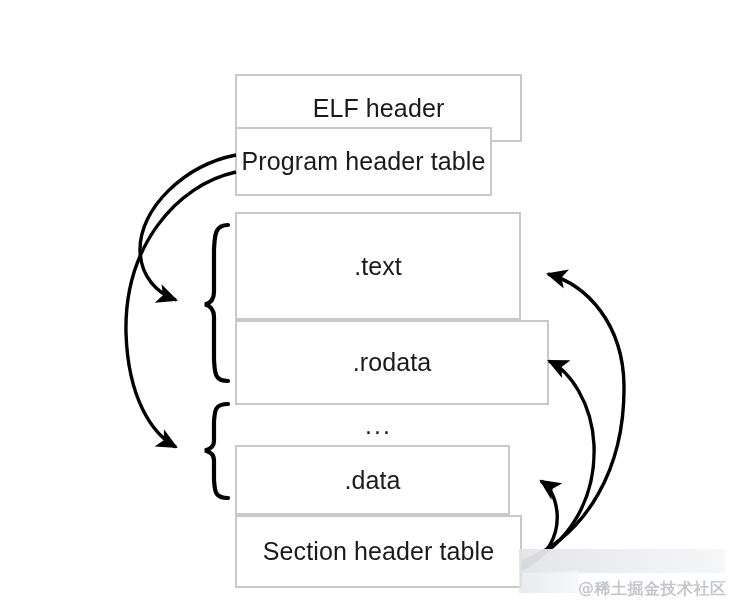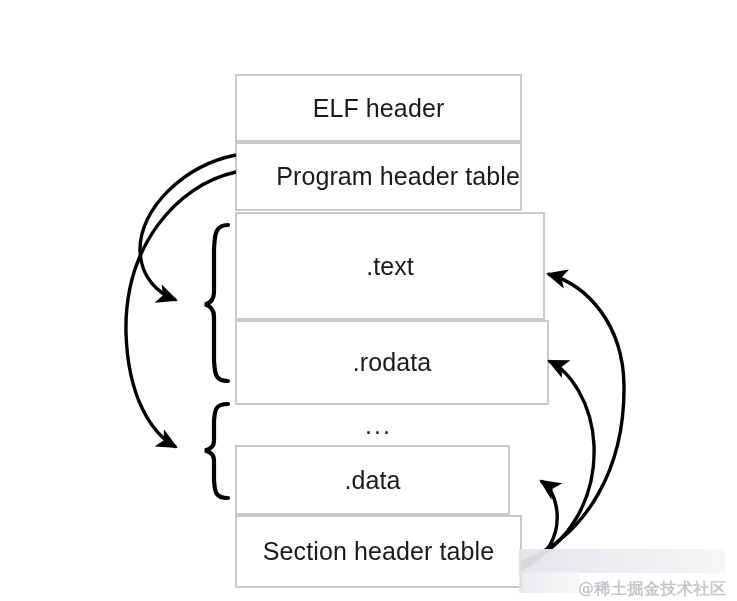--- a/index.html
+++ b/index.html
@@ -70,25 +70,25 @@
 </style>
 </head>
 <body style="background: rgb(255, 255, 255);">
 
 <div id="canvas">
 
   <div class="elf-box" style="left: 235px; top: 59px; width: 287px; height: 68px; border-color: rgb(201, 201, 201); color: rgb(26, 26, 26);">
       <span>ELF header</span>
     </div>
 
-  <div class="elf-box" style="left: 235px; top: 127px; width: 287px; height: 69px; border-color: rgb(201, 201, 201); color: rgb(26, 26, 26); justify-content: flex-end;">
+  <div class="elf-box" style="left: 235px; top: 112px; width: 257px; height: 69px; border-color: rgb(201, 201, 201); color: rgb(26, 26, 26);">
       <span>Program header table</span>
     </div>
 
-  <div class="elf-box" style="left: 235px; top: 197px; width: 310px; height: 108px; border-color: rgb(201, 201, 201); color: rgb(26, 26, 26);">
+  <div class="elf-box" style="left: 235px; top: 197px; width: 286px; height: 108px; border-color: rgb(201, 201, 201); color: rgb(26, 26, 26);">
       <span>.text</span>
     </div>
 
   <div class="elf-box" style="left: 235px; top: 305px; width: 314px; height: 85px; border-color: rgb(201, 201, 201); color: rgb(26, 26, 26);">
       <span>.rodata</span>
     </div>
 
   <div class="elf-box" style="left: 235px; top: 430px; width: 275px; height: 70px; border-color: rgb(201, 201, 201); color: rgb(26, 26, 26);">
       <span>.data</span>
     </div>

